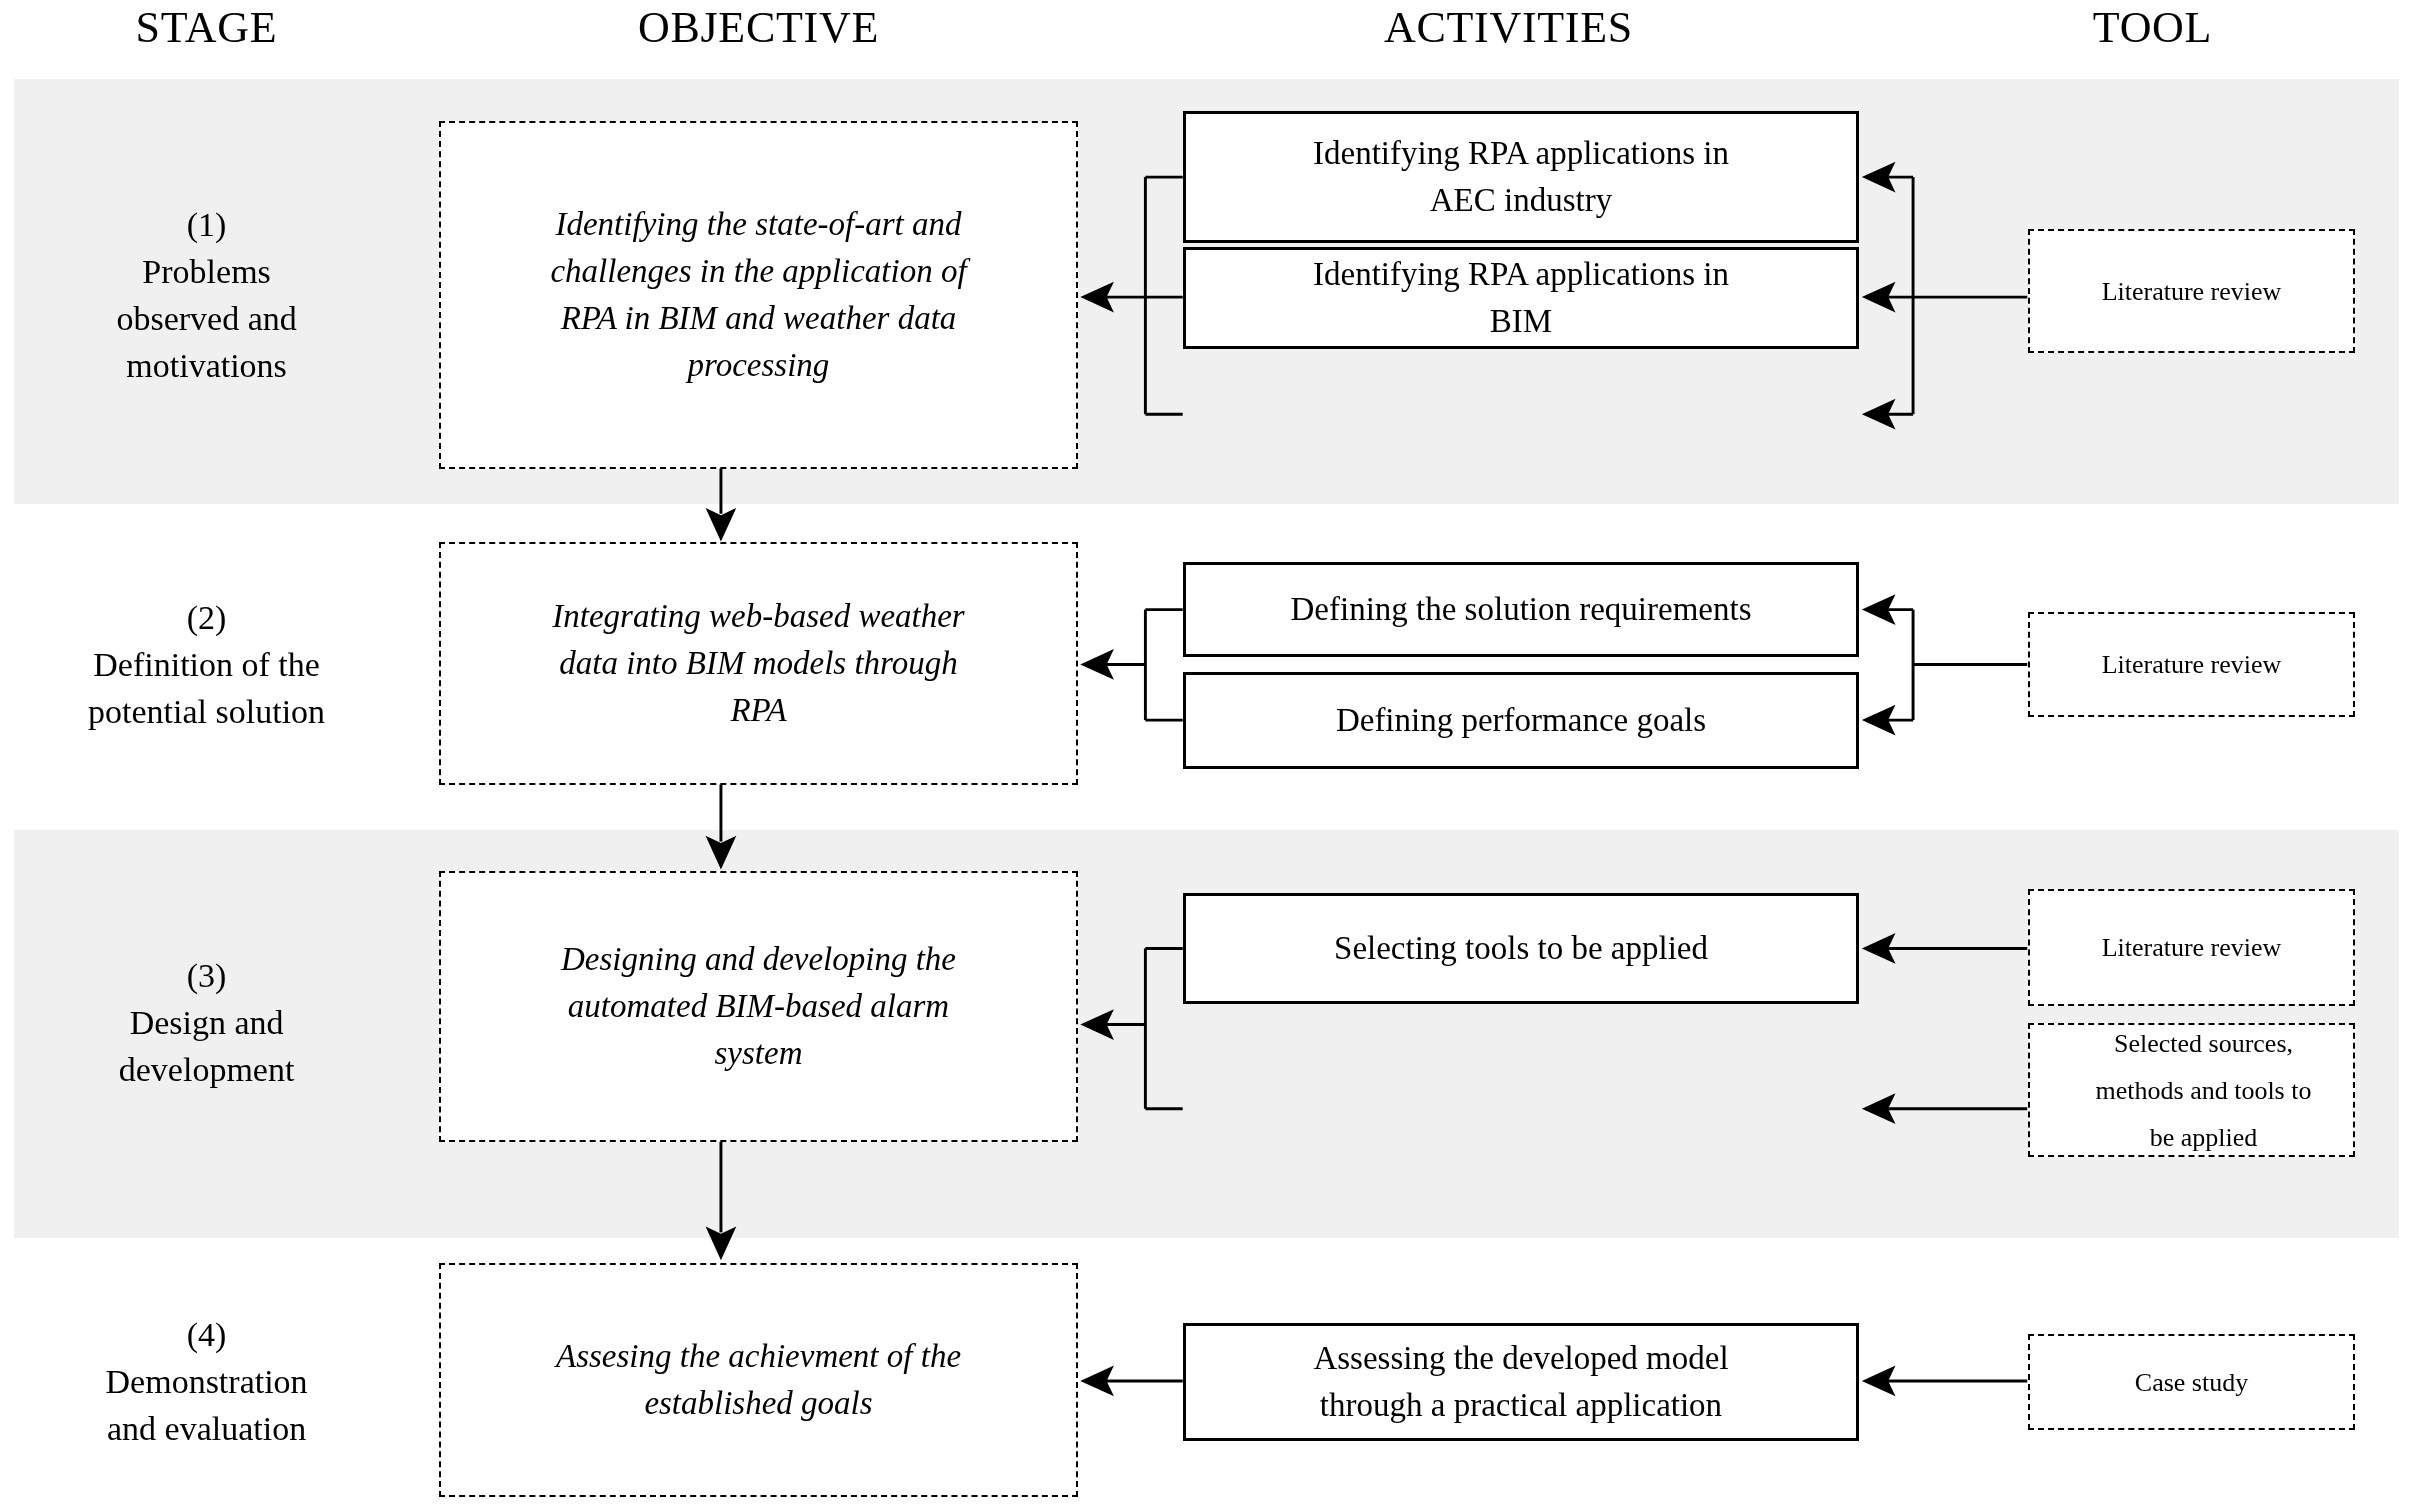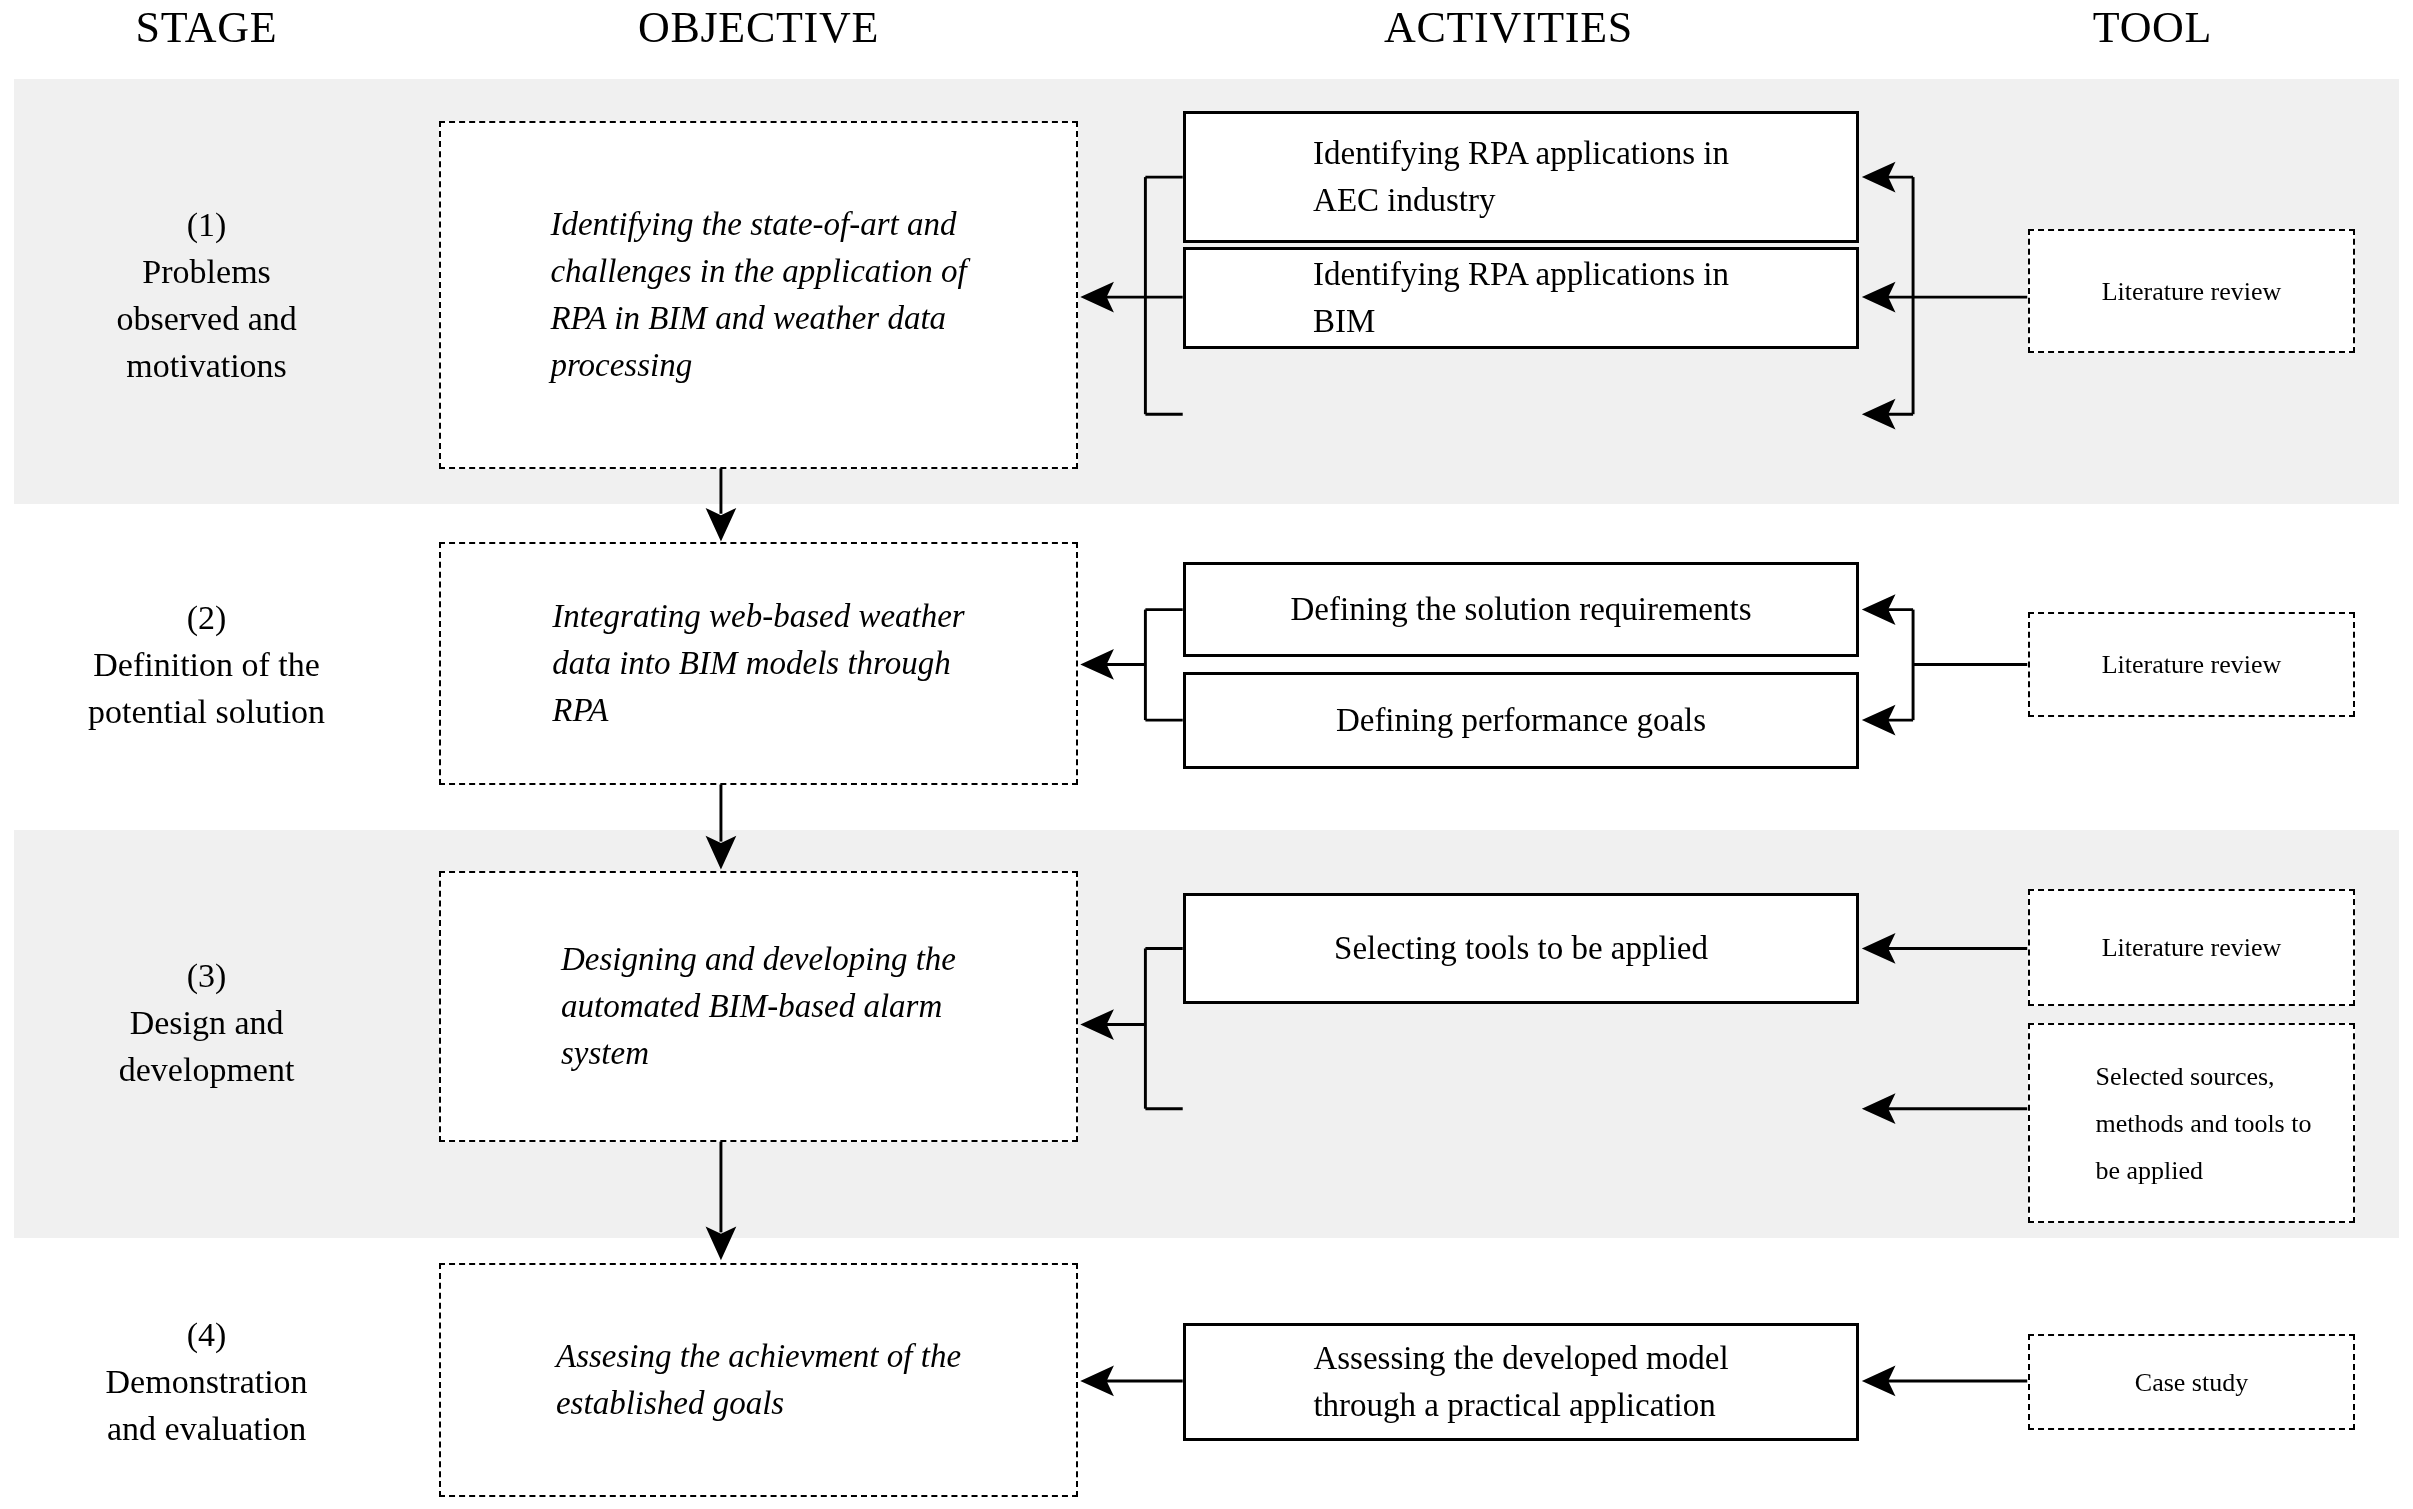--- a/index.html
+++ b/index.html
@@ -19,21 +19,21 @@
   }
   .stage{
     position:absolute;left:14.6px;width:384px;
     display:flex;align-items:center;justify-content:center;
     text-align:center;white-space:pre;
     font-size:34px;line-height:47px;
   }
   .bx{
     position:absolute;background:#ffffff;
     display:flex;align-items:center;justify-content:center;
-    text-align:left;white-space:pre;
+    text-align:center;white-space:pre;
     font-size:33px;line-height:47px;
     box-sizing:border-box;
   }
   .obj{left:439px;width:639px;border:2.9px dashed #000;font-style:italic;}
   .act{left:1183px;width:676px;border:3.7px solid #000;}
   .tool{left:2028px;width:327px;border:2.9px dashed #000;font-size:26px;}
   #wires{position:absolute;left:0;top:0;pointer-events:none;}
   #wires line{stroke:#000;stroke-width:4;}
   #wires path{fill:#000;stroke:none;}
 </style>
@@ -83,21 +83,21 @@
 BIM</div>
   <div class="bx act" style="top:562px;height:95px;">Defining the solution requirements</div>
   <div class="bx act" style="top:672px;height:97px;">Defining performance goals</div>
   <div class="bx act" style="top:893px;height:111px;">Selecting tools to be applied</div>
   <div class="bx act" style="top:1323px;height:118px;">Assessing the developed model
 through a practical application</div>
 
   <div class="bx tool" style="top:229px;height:124px;">Literature review</div>
   <div class="bx tool" style="top:612px;height:105px;">Literature review</div>
   <div class="bx tool" style="top:889px;height:117px;">Literature review</div>
-  <div class="bx tool" style="top:1023px;height:200px;padding-left:24px;">Selected sources,
+  <div class="bx tool" style="top:1023px;height:134px;padding-left:24px;">Selected sources,
 methods and tools to
 be applied</div>
   <div class="bx tool" style="top:1334px;height:96px;">Case study</div>
 
   <svg id="wires" width="2413" height="1509" viewBox="0 0 3297 2062">
 
     <g>
       <line x1="1565" y1="242" x2="1565" y2="566"></line>
       <line x1="1565" y1="242" x2="1616" y2="242"></line>
       <line x1="1565" y1="566" x2="1616" y2="566"></line>

